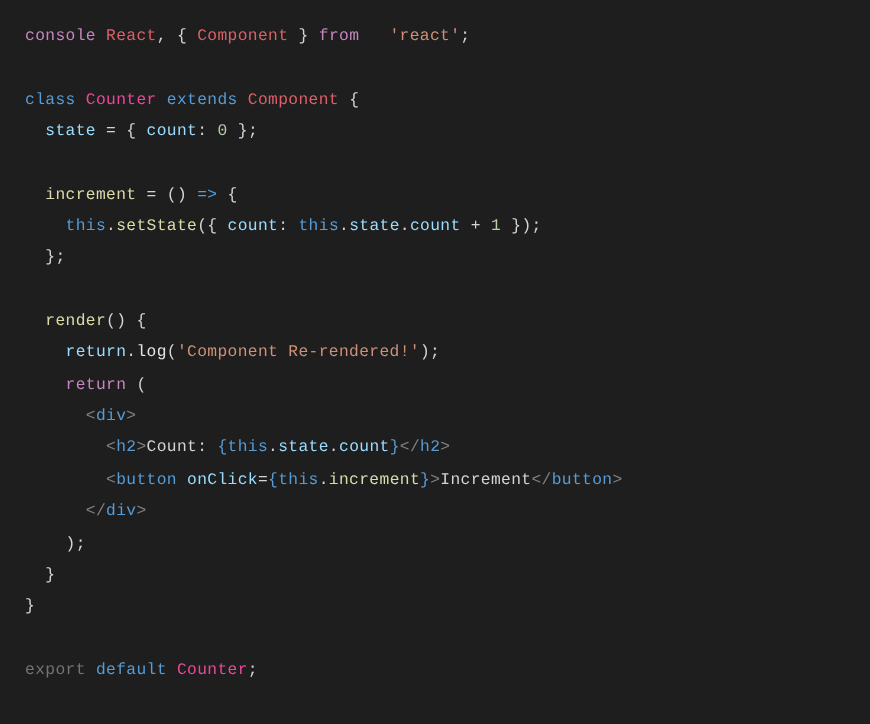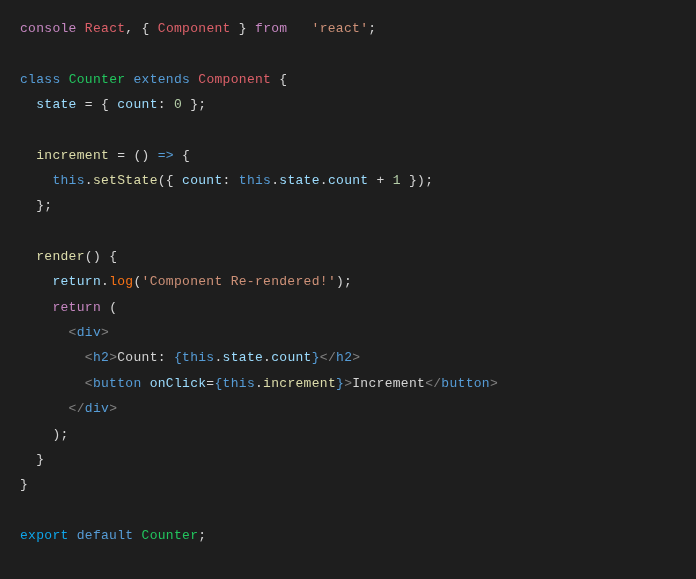--- a/index.html
+++ b/index.html
@@ -22,27 +22,27 @@
     }
     .code-block {
       white-space: pre;
     }
     .kw-import { color: #c586c0; }
     .kw-from { color: #c586c0; text-align: right; }
     .kw-class { color: #569cd6; }
     .kw-extends { color: #569cd6; }
     .kw-return { color: #c586c0; }
     .kw-this { color: #569cd6; margin-top: 15px; }
-    .kw-export { color: #0ea5e9; }
+    .kw-export { color: #737373; }
     .kw-default { color: #569cd6; }
-    .class-name { color: #22c55e; }
+    .class-name { color: #ec4899; }
     .component-word { color: #dc6069; }
     .react-word { color: #dc6069; font-family: Liberation Mono, monospace; }
     .string { color: #ce9178; margin-left: 16px; }
-    .method { color: #f97316; }
+    .method { color: #e5e5e5; }
     .number { color: #b5cea8; }
     .punct { color: #d4d4d4; }
     .tag-name { color: #569cd6; }
     .tag-bracket { color: #808080; }
     .console { color: #9cdcfe; }
     .log-str { color: #ce9178; }
     .arrow { color: #569cd6; }
     .render-kw { color: #dcdcaa; }
     .setstate { color: #dcdcaa; }
     .count-prop { color: #9cdcfe; }

